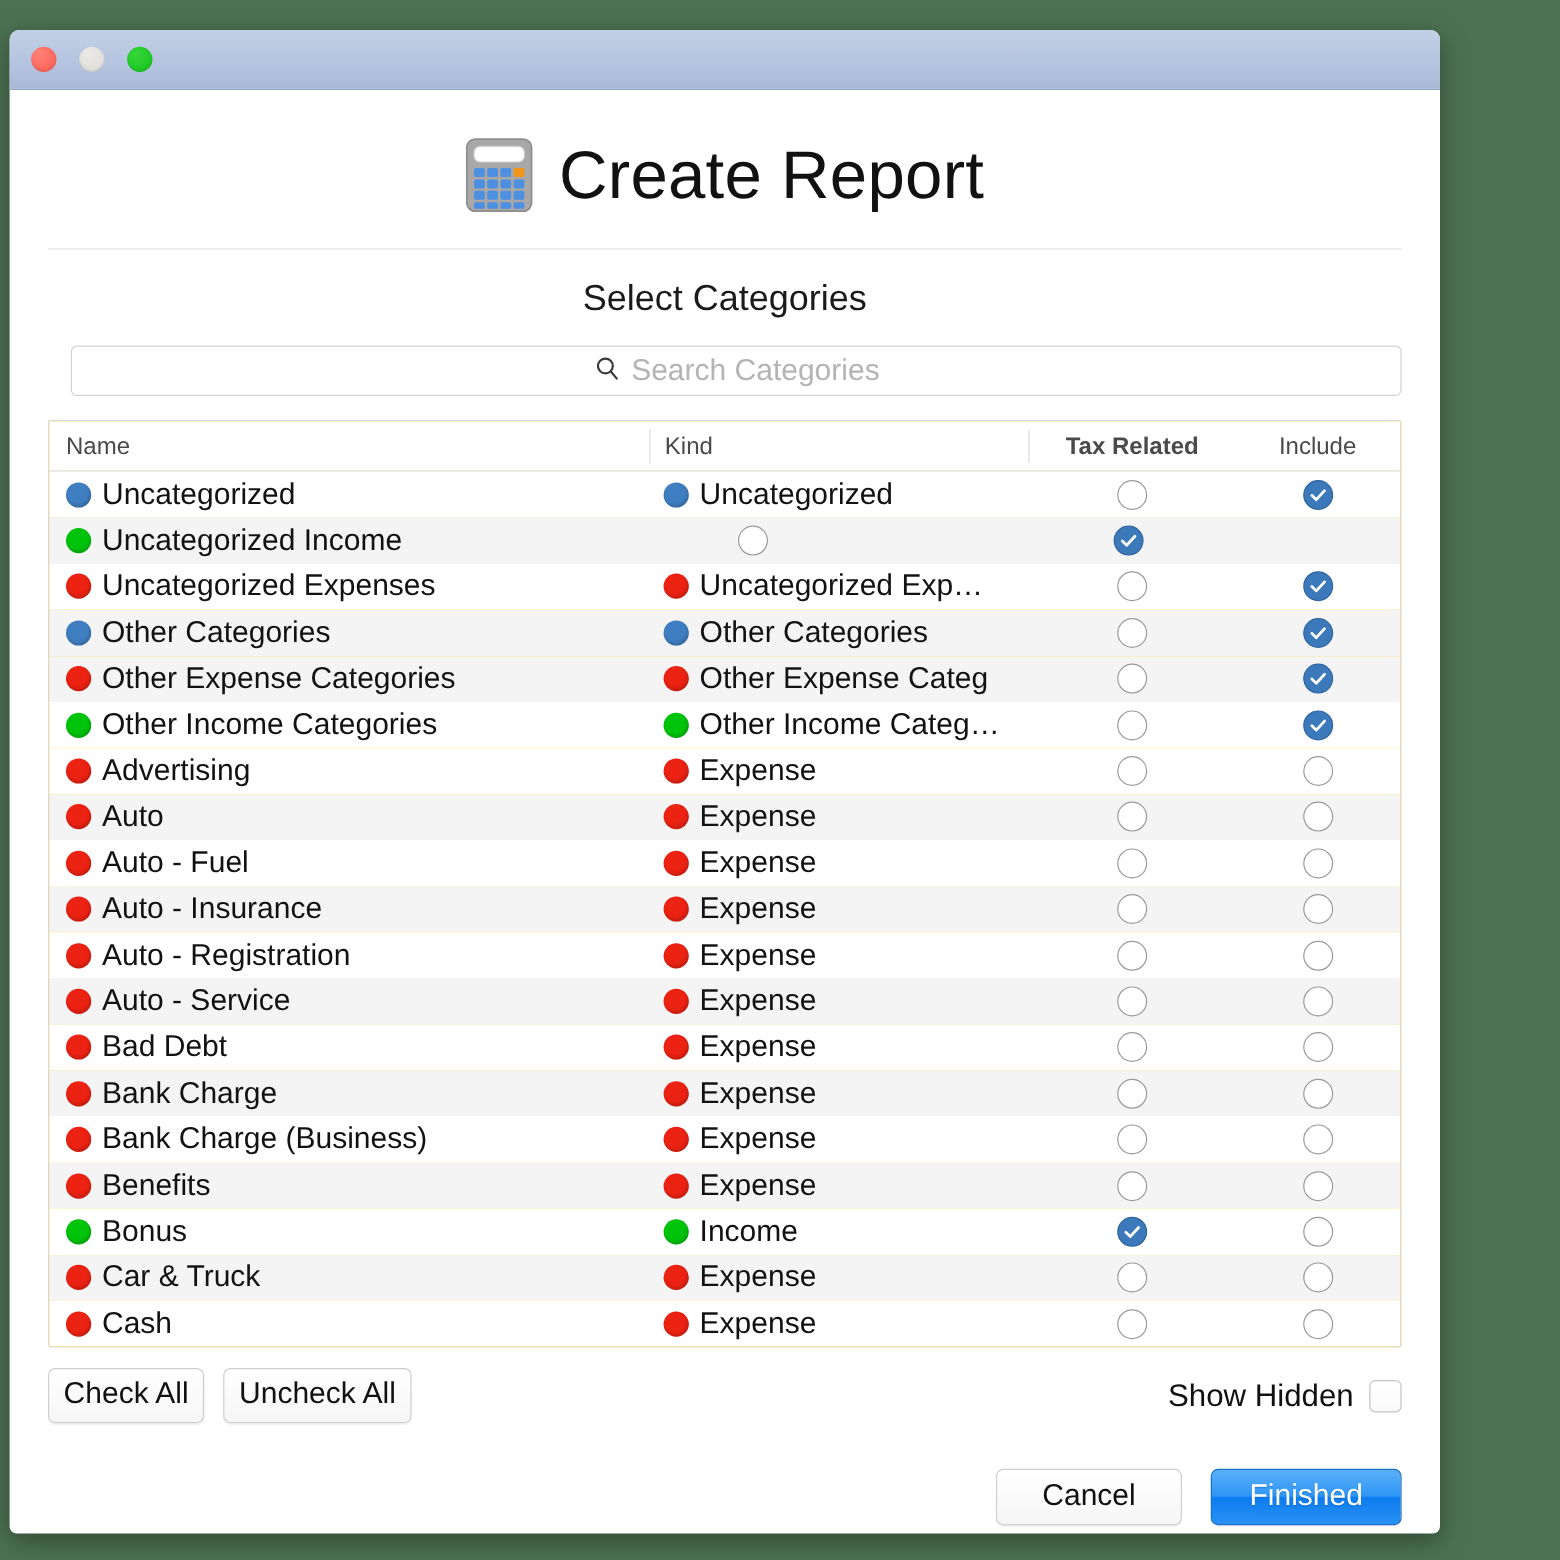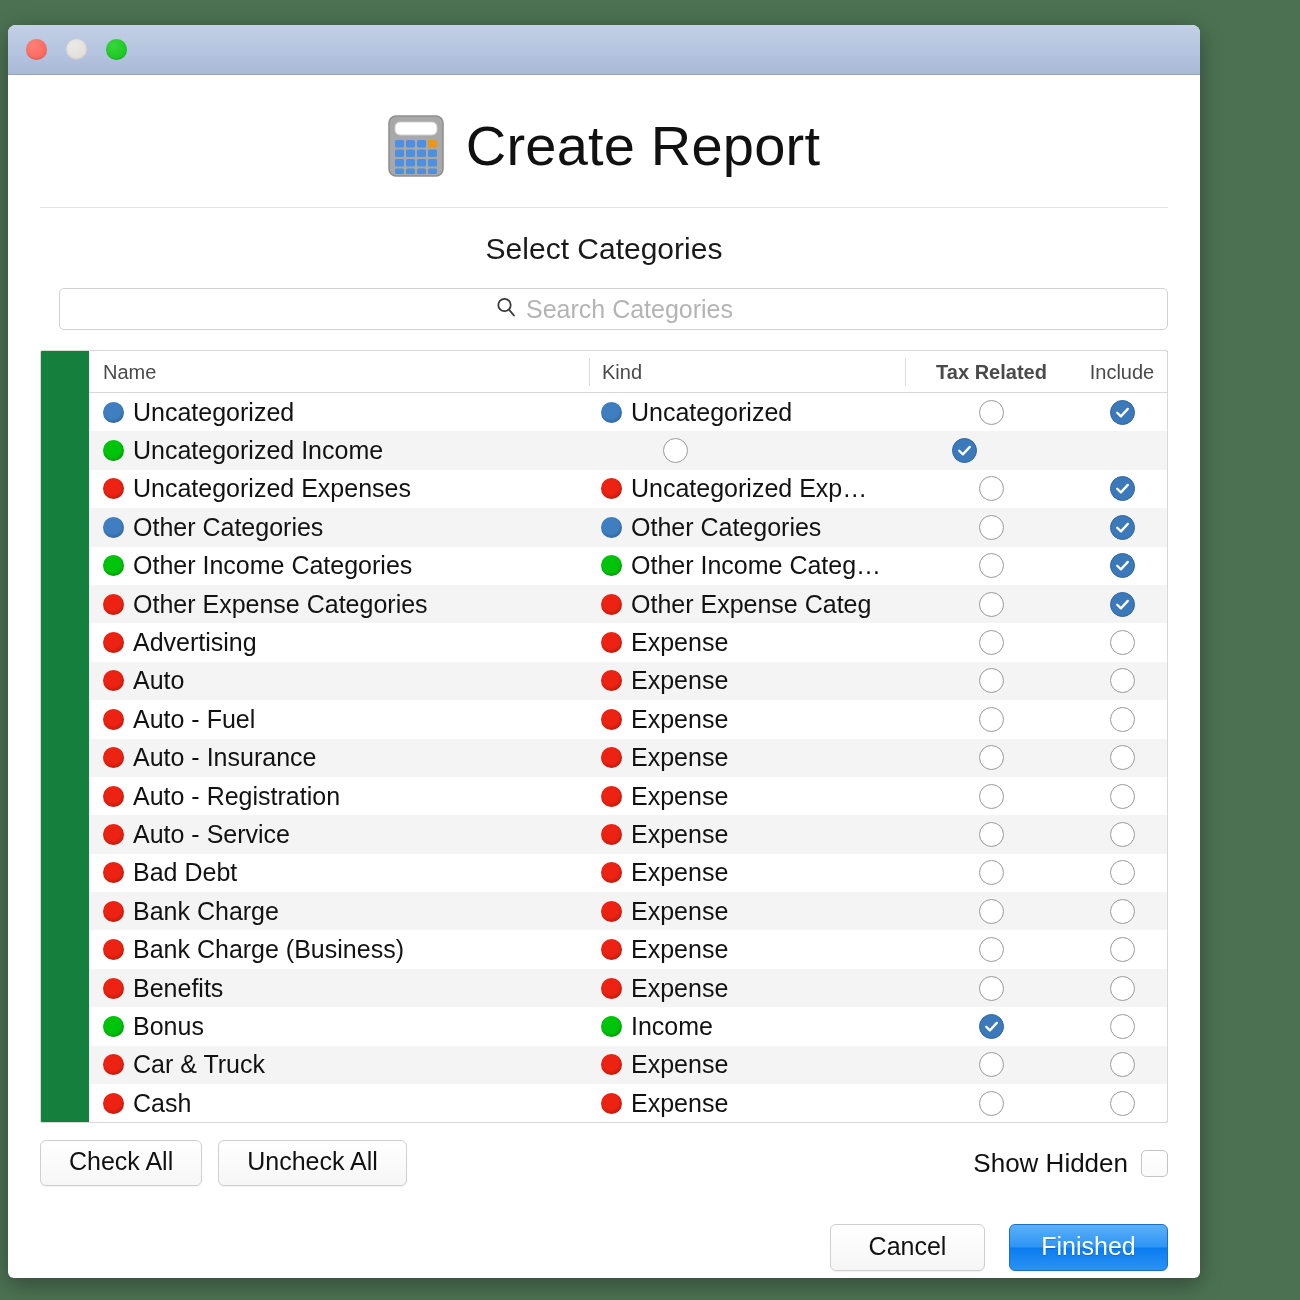--- a/index.html
+++ b/index.html
@@ -109,23 +109,22 @@
   .search-placeholder {
     font-size: 25px;
     color: #b4b4b4;
     font-weight: 400;
   }
 
   
   .table {
     border: 1px solid #d8d8d8;
     border-radius: 2px;
-    background: #15803d;
+    background: #fde047;
     overflow: hidden;
-    padding-left: 48px;
   }
   .thead {
     display: flex;
     height: 41px;
     align-items: center;
     border-bottom: 1px solid #d8d8d8;
     background: #fff;
   }
   .th {
     font-size: 20px;
@@ -194,21 +193,21 @@
     font-size: 25px;
     color: #111;
     background: linear-gradient(to bottom, #ffffff, #f6f6f6);
     border: 1px solid #cfcfcf;
     border-radius: 6px;
     padding: 8px 22px 10px;
     box-shadow: 0 1px 1px rgba(0,0,0,0.06);
     cursor: default;
     line-height: 1.1;
   }
-  .btn.small { padding: 7px 28px 9px; }
+  .btn.small { padding: 7px 12px 9px; }
   #uncheck-all-button { margin-left: 16px; }
 
   .show-hidden-group {
     margin-left: auto;
     display: flex;
     align-items: center;
     gap: 13px;
   }
   .show-hidden-label { font-size: 26px; color: #111; }
   .sq-check {
@@ -369,48 +368,48 @@
               <span class="check off"></span>
             </div>
             <div class="cell include">
               <span class="check on">
                 <svg width="17" height="17" viewBox="0 0 17 17">
                   <polyline points="3.2,8.8 6.9,12.4 13.8,4.9" fill="none" stroke="#ffffff" stroke-width="2.3" stroke-linecap="round" stroke-linejoin="round"></polyline>
                 </svg>
               </span>
             </div>
           </div>
-          <div class="row">
-            <div class="cell name">
-              <span class="dot green"></span>
-              <span class="label">Other Income Categories</span>
-            </div>
-            <div class="cell kind">
-              <span class="dot green"></span>
-              <span class="label">Other Income Categ…</span>
+          <div class="row alt">
+            <div class="cell name">
+              <span class="dot red"></span>
+              <span class="label">Other Expense Categories</span>
+            </div>
+            <div class="cell kind">
+              <span class="dot red"></span>
+              <span class="label">Other Expense Categ</span>
             </div>
             <div class="cell tax">
               <span class="check off"></span>
             </div>
             <div class="cell include">
               <span class="check on">
                 <svg width="17" height="17" viewBox="0 0 17 17">
                   <polyline points="3.2,8.8 6.9,12.4 13.8,4.9" fill="none" stroke="#ffffff" stroke-width="2.3" stroke-linecap="round" stroke-linejoin="round"></polyline>
                 </svg>
               </span>
             </div>
           </div>
-          <div class="row alt">
-            <div class="cell name">
-              <span class="dot red"></span>
-              <span class="label">Other Expense Categories</span>
-            </div>
-            <div class="cell kind">
-              <span class="dot red"></span>
-              <span class="label">Other Expense Categ</span>
+          <div class="row">
+            <div class="cell name">
+              <span class="dot green"></span>
+              <span class="label">Other Income Categories</span>
+            </div>
+            <div class="cell kind">
+              <span class="dot green"></span>
+              <span class="label">Other Income Categ…</span>
             </div>
             <div class="cell tax">
               <span class="check off"></span>
             </div>
             <div class="cell include">
               <span class="check on">
                 <svg width="17" height="17" viewBox="0 0 17 17">
                   <polyline points="3.2,8.8 6.9,12.4 13.8,4.9" fill="none" stroke="#ffffff" stroke-width="2.3" stroke-linecap="round" stroke-linejoin="round"></polyline>
                 </svg>
               </span>

